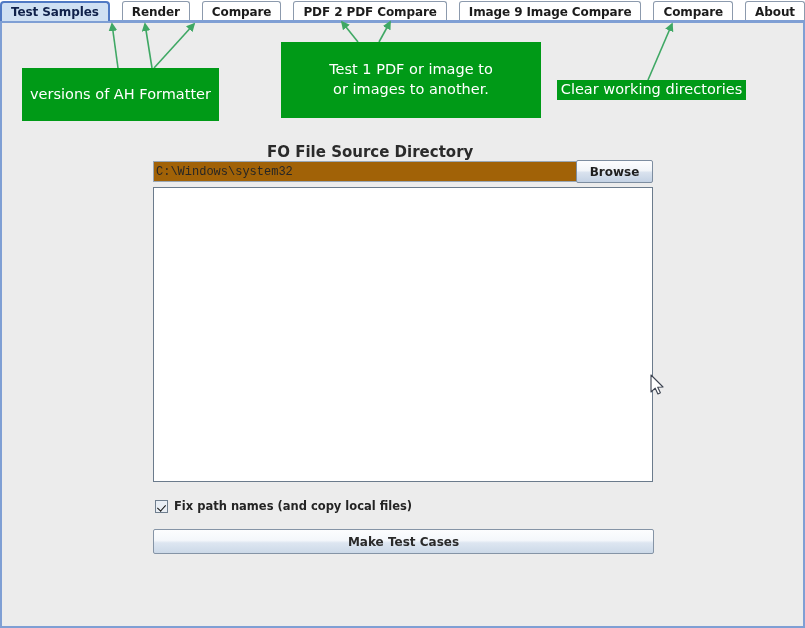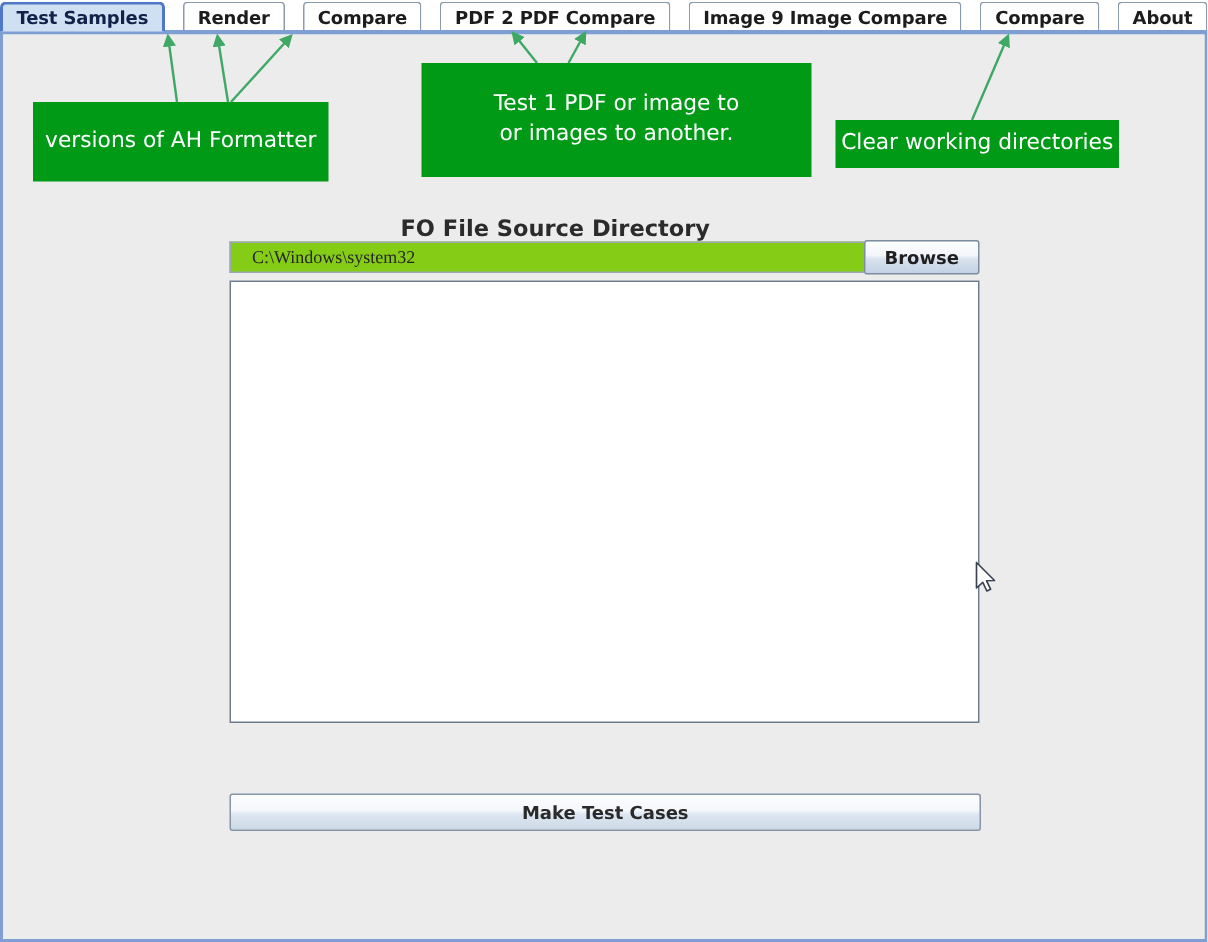--- a/index.html
+++ b/index.html
@@ -91,29 +91,29 @@
     color: #2b2b2b;
     white-space: nowrap;
   }
   .path-field {
     position: absolute;
     left: 151px;
     top: 138px;
     width: 423px;
     height: 21px;
     box-sizing: border-box;
-    background: #84cc16;
+    background: #a16207;
     border: 1px solid #9aa7b5;
     border-right: none;
     font-size: 12px;
     color: #262626;
     display: flex;
     align-items: center;
-    padding-left: 14px;
-    font-family: Liberation Serif, serif;
+    padding-left: 2px;
+    font-family: Liberation Mono, monospace;
     outline: none;
   }
   .browse-btn {
     position: absolute;
     left: 574px;
     top: 137px;
     width: 77px;
     height: 23px;
     box-sizing: border-box;
     border: 1px solid #7d8da0;
@@ -208,21 +208,21 @@
     display: flex;
     flex-direction: column;
     align-items: center;
     justify-content: center;
     box-sizing: border-box;
     padding: 4px 8px;
     white-space: nowrap;
   }
   #callout-1 { left: 22px;  top: 68px;  width: 197px; height: 53px; }
   #callout-2 { left: 281px; top: 42px;  width: 260px; height: 76px; }
-  #callout-3 { left: 557px; top: 80px;  width: 189px; height: 32px; }
+  #callout-3 { left: 557px; top: 80px;  width: 189px; height: 20px; }
 
   .overlay-svg {
     position: absolute;
     left: 0; top: 0;
     width: 805px;
     height: 628px;
     pointer-events: none;
   }
 
   .cursor-layer {
@@ -271,20 +271,24 @@
       <div class="form-label">FO File Source Directory</div>
 
       <input class="path-field" type="text" value="C:\Windows\system32" style="">
 
       <div class="browse-btn">
         <span>Browse</span>
       </div>
 
       <div class="list-area"></div>
 
+      <div class="checkrow">
+        <span class="checkbox"></span>
+        <span class="checkrow-label">Fix path names (and copy local files)</span>
+      </div>
 
       <div class="make-btn">
         <span>Make Test Cases</span>
       </div>
 
     </div>
   </div>
 
   <svg class="overlay-svg" viewBox="0 0 805 628" xmlns="http://www.w3.org/2000/svg">
     <defs>

